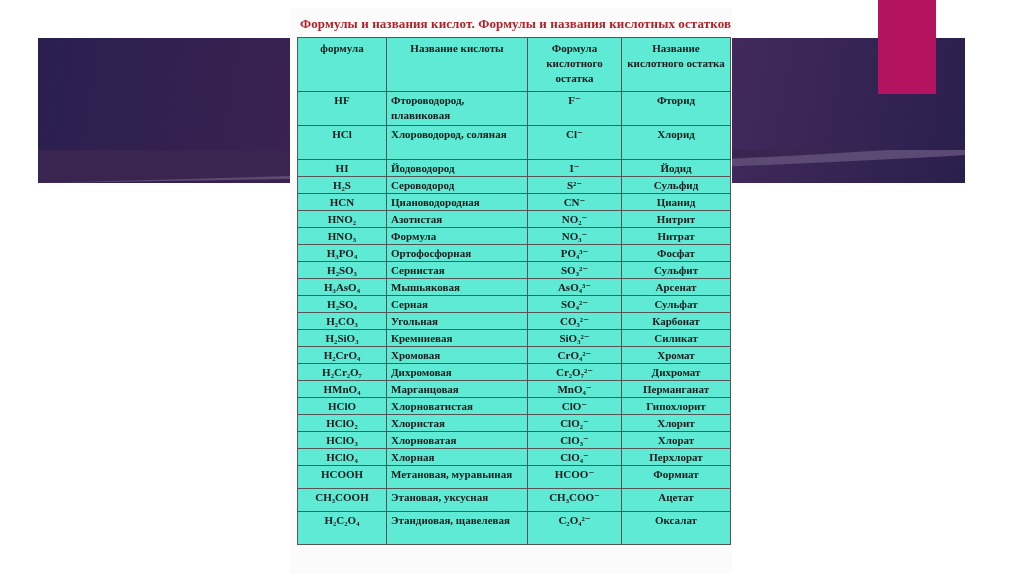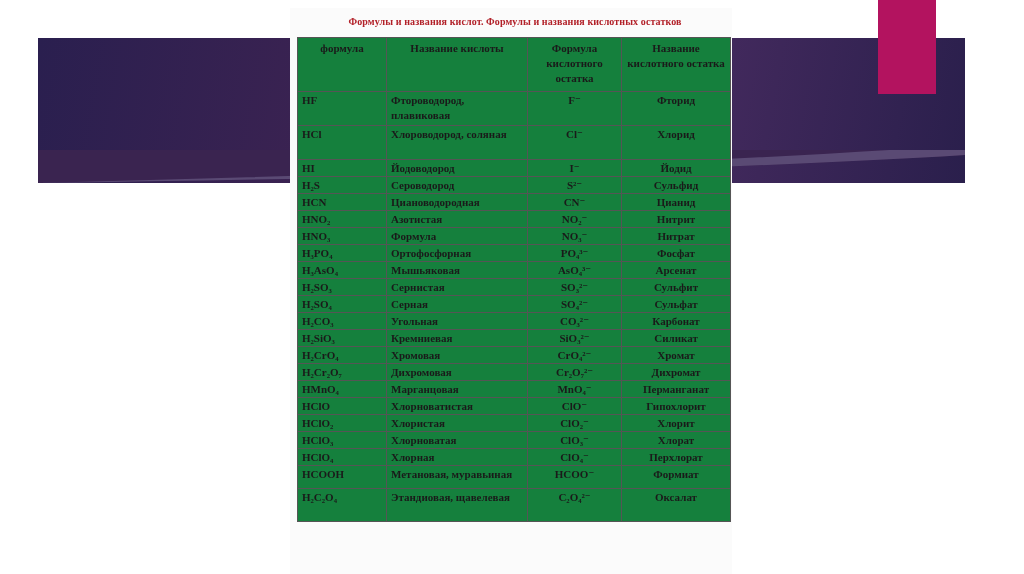--- a/index.html
+++ b/index.html
@@ -18,33 +18,33 @@
   .pink {
     position: absolute; left: 878px; top: 0; width: 58px; height: 94px;
     background: #b3135f;
   }
   .doc {
     position: absolute; left: 290px; top: 8px; width: 442px; height: 566px;
     background: #fbfbfb;
   }
   .title {
     position: absolute; left: 300px; top: 16px; width: 430px;
-    text-align: center; color: #b22028; font-weight: bold; font-size: 10px;
+    text-align: center; color: #b22028; font-weight: bold; font-size: 13px;
     letter-spacing: 0.1px; white-space: nowrap;
   }
   table.acids {
     position: absolute; left: 297px; top: 37px;
-    border-collapse: collapse; background: #15803d;
+    border-collapse: collapse; background: #5eead4;
     font-size: 11px; color: #1a1a1a; font-weight: bold;
   }
   table.acids th, table.acids td {
     border: 1px solid #555; padding: 0 4px; vertical-align: top; line-height: 15px;
   }
   table.acids th { font-weight: bold; text-align: center; padding-top: 3px; }
-  table.acids td.c1 { width: 80px; }
+  table.acids td.c1 { width: 80px; text-align: center; }
   table.acids td.c2 { width: 132px; text-align: left; margin-top: 40px; }
   table.acids td.c3 { width: 85px; text-align: center; }
   table.acids td.c4 { width: 100px; text-align: center; }
   tr.hdr { height: 54px; }
   tr.r { height: 17px; }
   tr.tall { height: 34px; }
   tr.mid { height: 23px; }
   tr.last { height: 33px; }
   table.acids td { padding-top: 1px; }
 </style>
@@ -113,30 +113,30 @@
         <td class="c3">NO₃⁻</td>
         <td class="c4">Нитрат</td>
       </tr>
     <tr class="r">
         <td class="c1">H₃PO₄</td>
         <td class="c2">Ортофосфорная</td>
         <td class="c3">PO₄³⁻</td>
         <td class="c4">Фосфат</td>
       </tr>
     <tr class="r">
+        <td class="c1">H₂SO₃</td>
+        <td class="c2">Сернистая</td>
+        <td class="c3">SO₃²⁻</td>
+        <td class="c4">Сульфит</td>
+      </tr>
+    <tr class="r">
         <td class="c1">H₃AsO₄</td>
         <td class="c2">Мышьяковая</td>
         <td class="c3">AsO₄³⁻</td>
         <td class="c4">Арсенат</td>
-      </tr>
-    <tr class="r">
-        <td class="c1">H₂SO₃</td>
-        <td class="c2">Сернистая</td>
-        <td class="c3">SO₃²⁻</td>
-        <td class="c4">Сульфит</td>
       </tr>
     <tr class="r">
         <td class="c1">H₂SO₄</td>
         <td class="c2">Серная</td>
         <td class="c3">SO₄²⁻</td>
         <td class="c4">Сульфат</td>
       </tr>
     <tr class="r">
         <td class="c1">H₂CO₃</td>
         <td class="c2">Угольная</td>
@@ -190,20 +190,26 @@
         <td class="c2">Хлорная</td>
         <td class="c3">ClO₄⁻</td>
         <td class="c4">Перхлорат</td>
       </tr>
     <tr class="mid">
         <td class="c1">HCOOH</td>
         <td class="c2">Метановая, муравьиная</td>
         <td class="c3">HCOO⁻</td>
         <td class="c4">Формиат</td>
       </tr>
+    <tr class="mid">
+        <td class="c1">CH₃COOH</td>
+        <td class="c2">Этановая, уксусная</td>
+        <td class="c3">CH₃COO⁻</td>
+        <td class="c4">Ацетат</td>
+      </tr>
     <tr class="last">
         <td class="c1">H₂C₂O₄</td>
         <td class="c2">Этандиовая, щавелевая</td>
         <td class="c3">C₂O₄²⁻</td>
         <td class="c4">Оксалат</td>
       </tr>
   </tbody>
 </table>
 
 </body></html>

